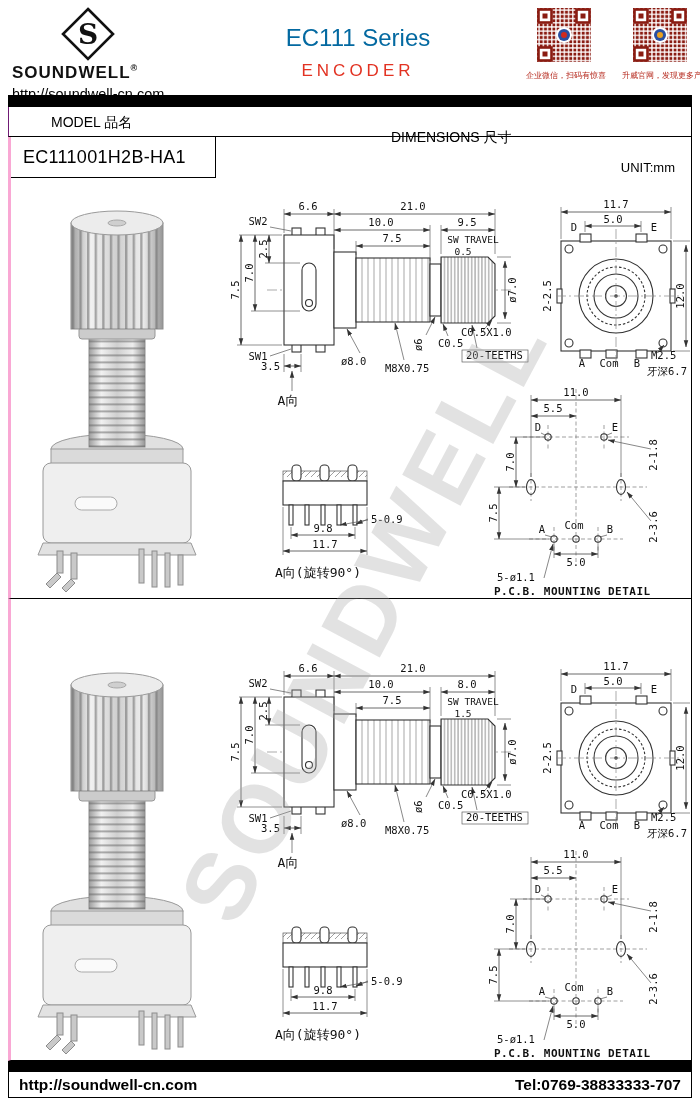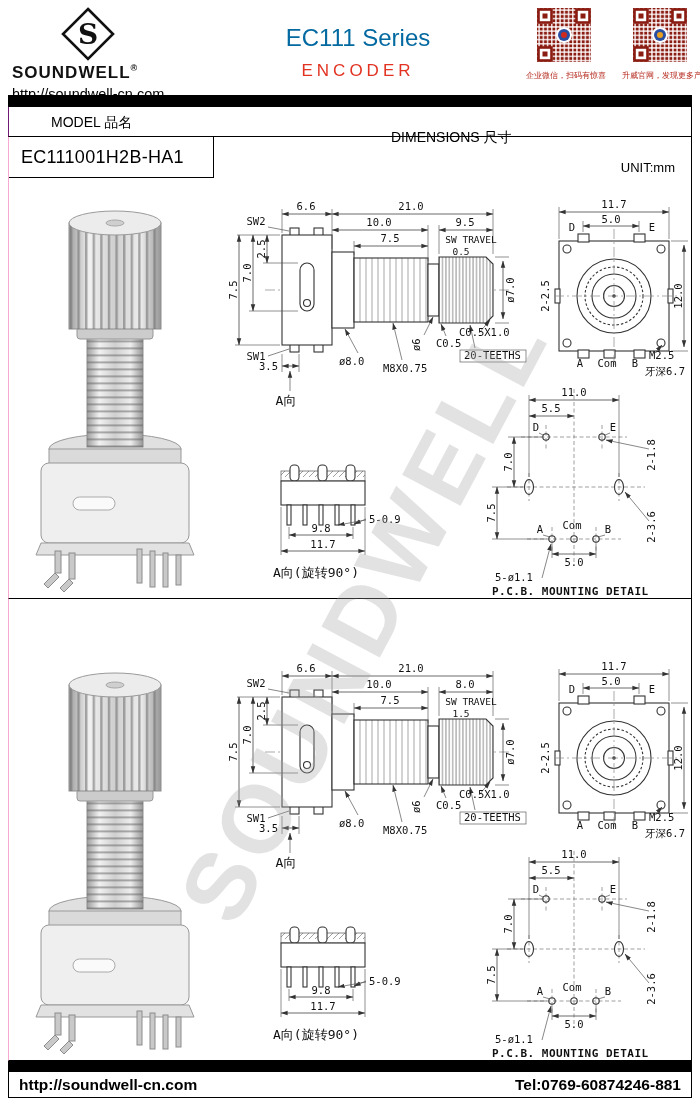--- a/index.html
+++ b/index.html
@@ -24,21 +24,21 @@
   .bar { position:absolute; left:8px; right:8px; background:#000; }
   .bar1 { top:95px; height:12px; }
   .bar2 { top:1061px; height:10px; }
   .thead { position:absolute; left:8px; right:8px; top:107px; height:30px;
            border-left:1px solid #701a75; border-right:1px solid #000; border-bottom:1px solid #000; font-weight:normal; }
   .th-model { position:absolute; left:42px; top:7px; font-size:14px; }
   .th-dims  { position:absolute; left:382px; top:7px; font-size:14px;margin-top:15px; }
   .th-unit  { position:absolute; right:16px; top:8px; font-size:13px;margin-top:45px; }
 
   .row { position:absolute; left:8px; right:8px; height:462px;
-         border-left:1px solid #f9a8d4; border-right:1px solid #000; border-bottom:1px solid #000; }
+         border-left:3px solid #f9a8d4; border-right:1px solid #000; border-bottom:1px solid #000; }
   .row1 { top:137px; } .row2 { top:599px; }
   .model-box { position:absolute; left:0; top:0; width:205px; height:41px; z-index:2; background:#fff;
                border-right:1px solid #000; border-bottom:1px solid #000;
                display:flex; align-items:center; padding-left:12px; font-size:18px; letter-spacing:.3px; color:#000; }
   .drawing { position:absolute; inset:0; }
   .row-svg { display:block; width:682px; height:462px; }
 
   
   .row-svg text { font-family:"DejaVu Sans Mono", "Liberation Mono", monospace; font-size:10.5px; fill:#111; }
   .row-svg text.small { font-size:9.5px; }
@@ -652,17 +652,17 @@
     <text class="cap" x="483" y="458">P.C.B. MOUNTING DETAIL</text>
   </g>
 </svg>
 </div>
   </section>
 
   <div class="bar bar2"></div>
 
   <footer class="footer">
     <span>http://soundwell-cn.com</span>
-    <span>Tel:0769-60874246-881</span>
+    <span>Tel:0769-38833333-707</span>
   </footer>
 
   <div class="watermark">SOUNDWELL</div>
 </div>
 
 </body></html>

